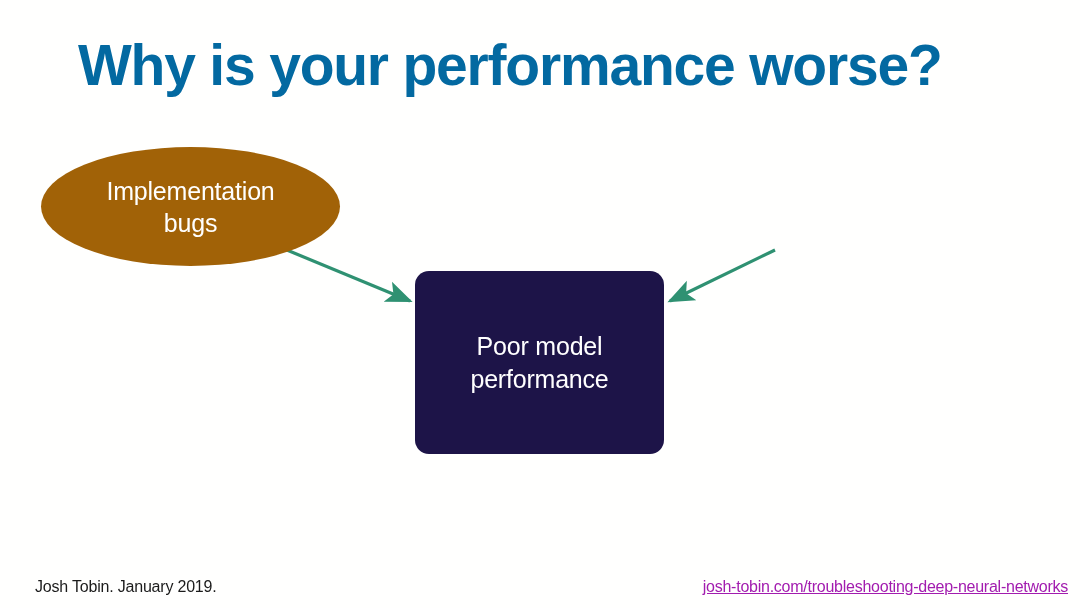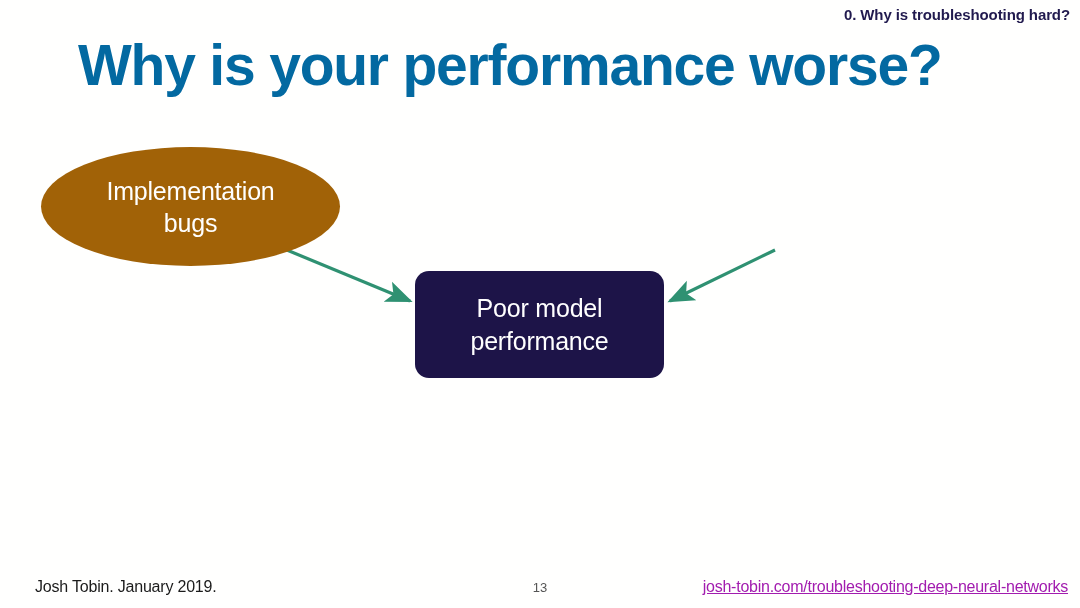--- a/index.html
+++ b/index.html
@@ -86,21 +86,21 @@
     top: 147px;
     width: 301px;
     height: 119px;
   }
 
   .node-box {
     position: absolute;
     left: 415px;
     top: 271px;
     width: 249px;
-    height: 107px;
+    height: 183px;
     background: #1d1448;
     border-radius: 14px;
     display: flex;
     align-items: center;
     justify-content: center;
     text-align: center;
     color: #ffffff;
     font-size: 25px;
     line-height: 1.3;
     letter-spacing: -0.2px;
@@ -137,21 +137,20 @@
     text-decoration: underline;
     letter-spacing: -0.25px;
     white-space: nowrap;
   }
 </style>
 </head>
 <body>
 
 <div class="slide">
 
-  <div class="section-label">0. Why is troubleshooting hard?</div>
 
   <div class="slide-title">Why is your performance worse?</div>
 
   <div class="diagram">
 
     <svg class="arrow-layer" viewBox="0 0 1080 608" width="1080" height="608" xmlns="http://www.w3.org/2000/svg">
       <defs>
         <marker id="ah-left" markerWidth="10" markerHeight="10" refX="7.5" refY="4" orient="auto" markerUnits="strokeWidth">
           <path d="M0,0.6 L8.4,4 L0,7.4 L1.9,4 Z" fill="#2f9172"></path>
         </marker>
@@ -177,17 +176,16 @@
       <span>
         <span>Poor model</span><br>
         <span>performance</span>
       </span>
     </div>
 
   </div>
 
   <div class="footer-left">Josh Tobin. January 2019.</div>
 
-  <div class="footer-page">13</div>
 
   <a class="footer-link" href="#">josh-tobin.com/troubleshooting-deep-neural-networks</a>
 
 </div>
 
 </body></html>

